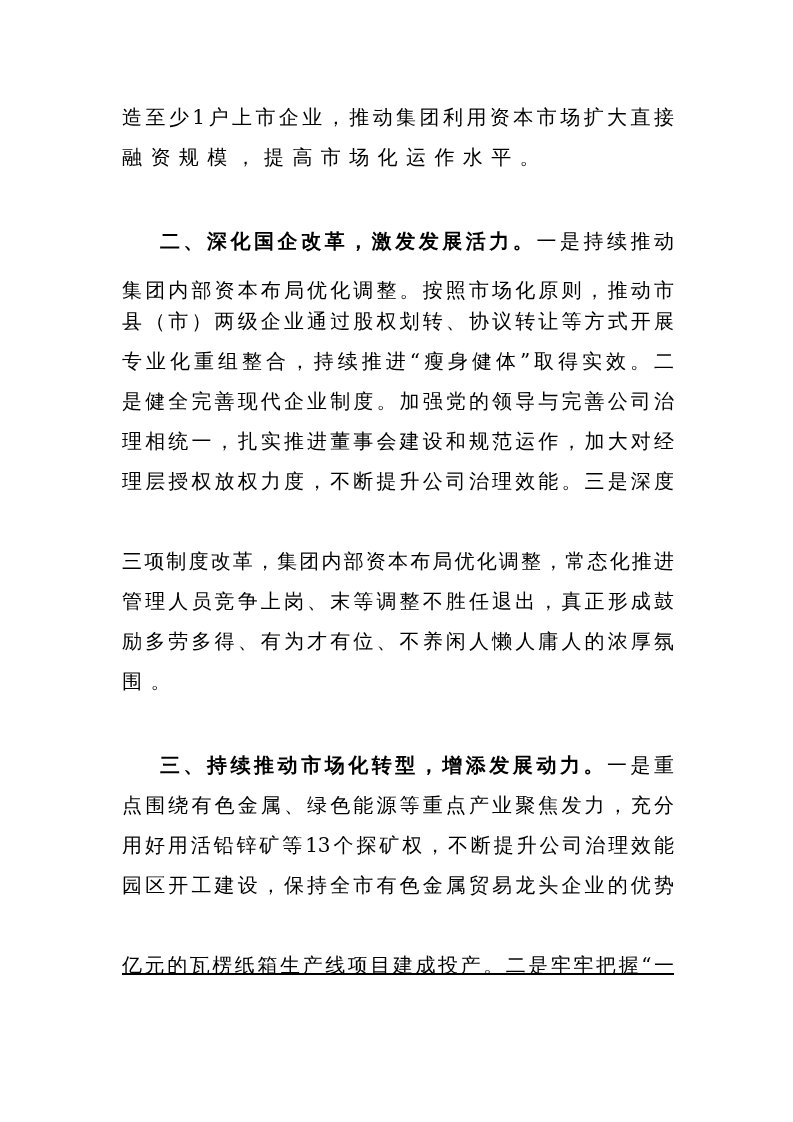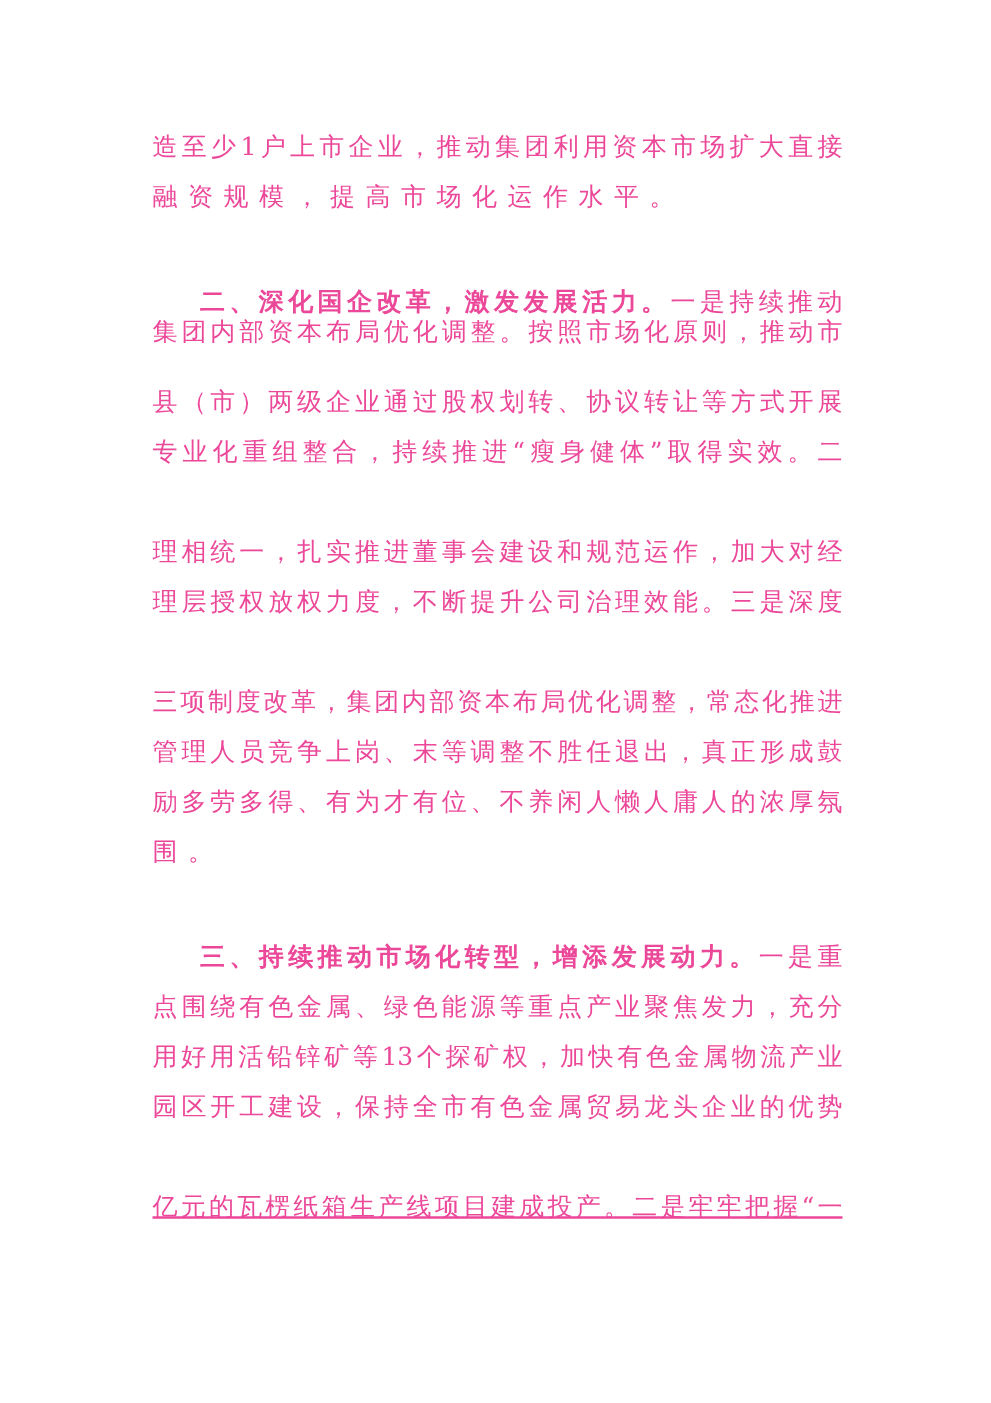--- a/index.html
+++ b/index.html
@@ -3,50 +3,51 @@
 <meta charset="utf-8">
 <style>
   html, body { margin: 0; padding: 0; background: #ffffff; }
   body { width: 793px; height: 1122px; position: relative; overflow: hidden; }
   .page {
     position: absolute; left: 0; top: 0; width: 793px; height: 1122px; background: #fff;
   }
   .line {
     position: absolute; left: 122px; width: 552px; height: 40px;
     font-family: "DejaVu Serif", "Liberation Serif", serif;
-    font-size: 20px; line-height: 40px; color: #ec4899;
+    font-size: 20px; line-height: 40px; color: #000000;
     white-space: nowrap; text-align: justify; text-align-last: justify;
     letter-spacing: 0;
   }
   .line.last { text-align-last: left; letter-spacing: 8.4px; }
   .line.indent { left: 160px; width: 514px; }
   .b { font-family: "DejaVu Sans", "Liberation Sans", sans-serif; font-weight: bold; }
 </style>
 </head>
 <body>
 
 <div class="page">
 
   <div class="line" style="top: 97px; text-align: left; letter-spacing: 0px;">造至少1户上市企业，推动集团利用资本市场扩大直接</div>
   <div class="line last" style="top:137px">融资规模，提高市场化运作水平。</div>
 
   <div class="line indent" style="top: 221px; text-align: left; letter-spacing: 0px;">
     <span class="b">二、深化国企改革，激发发展活力。</span><span>一是持续推动</span>
   </div>
-  <div class="line" style="top: 245px; text-align: left; letter-spacing: 0px;">集团内部资本布局优化调整。按照市场化原则，推动市</div>
+  <div class="line" style="top: 270px; text-align: left; letter-spacing: 0px;">集团内部资本布局优化调整。按照市场化原则，推动市</div>
   <div class="line" style="top: 301px; text-align: left; letter-spacing: 0px;">县（市）两级企业通过股权划转、协议转让等方式开展</div>
   <div class="line" style="top: 341px; text-align: left; letter-spacing: 0px;">专业化重组整合，持续推进“瘦身健体”取得实效。二</div>
+  <div class="line" style="top: 381px; text-align: left; letter-spacing: 0px;">是健全完善现代企业制度。加强党的领导与完善公司治</div>
   <div class="line" style="top: 421px; text-align: left; letter-spacing: 0px;">理相统一，扎实推进董事会建设和规范运作，加大对经</div>
   <div class="line" style="top: 461px; text-align: left; letter-spacing: 0px;">理层授权放权力度，不断提升公司治理效能。三是深度</div>
   <div class="line" style="top: 541px; text-align: left; letter-spacing: 0px;">三项制度改革，集团内部资本布局优化调整，常态化推进</div>
   <div class="line" style="top: 581px; text-align: left; letter-spacing: 0px;">管理人员竞争上岗、末等调整不胜任退出，真正形成鼓</div>
   <div class="line" style="top: 621px; text-align: left; letter-spacing: 0px;">励多劳多得、有为才有位、不养闲人懒人庸人的浓厚氛</div>
   <div class="line last" style="top:661px">围。</div>
 
   <div class="line indent" style="top: 745px; text-align: right; letter-spacing: 0px;">
     <span class="b">三、持续推动市场化转型，增添发展动力。</span><span>一是重</span>
   </div>
   <div class="line" style="top: 785px; text-align: left; letter-spacing: 0px;">点围绕有色金属、绿色能源等重点产业聚焦发力，充分</div>
-  <div class="line" style="top: 825px; text-align: left; letter-spacing: 0px;">用好用活铅锌矿等13个探矿权，加快有色金属物流产业</div>
+  <div class="line" style="top: 825px; text-align: left; letter-spacing: 0px;">用好用活铅锌矿等13个探矿权，不断提升公司治理效能</div>
   <div class="line" style="top: 865px; text-align: left; letter-spacing: 0px;">园区开工建设，保持全市有色金属贸易龙头企业的优势</div>
   <div class="line" style="top: 945px; text-align: left; letter-spacing: 0px; text-decoration: underline;">亿元的瓦楞纸箱生产线项目建成投产。二是牢牢把握“一</div>
 
 </div>
 
 </body></html>

